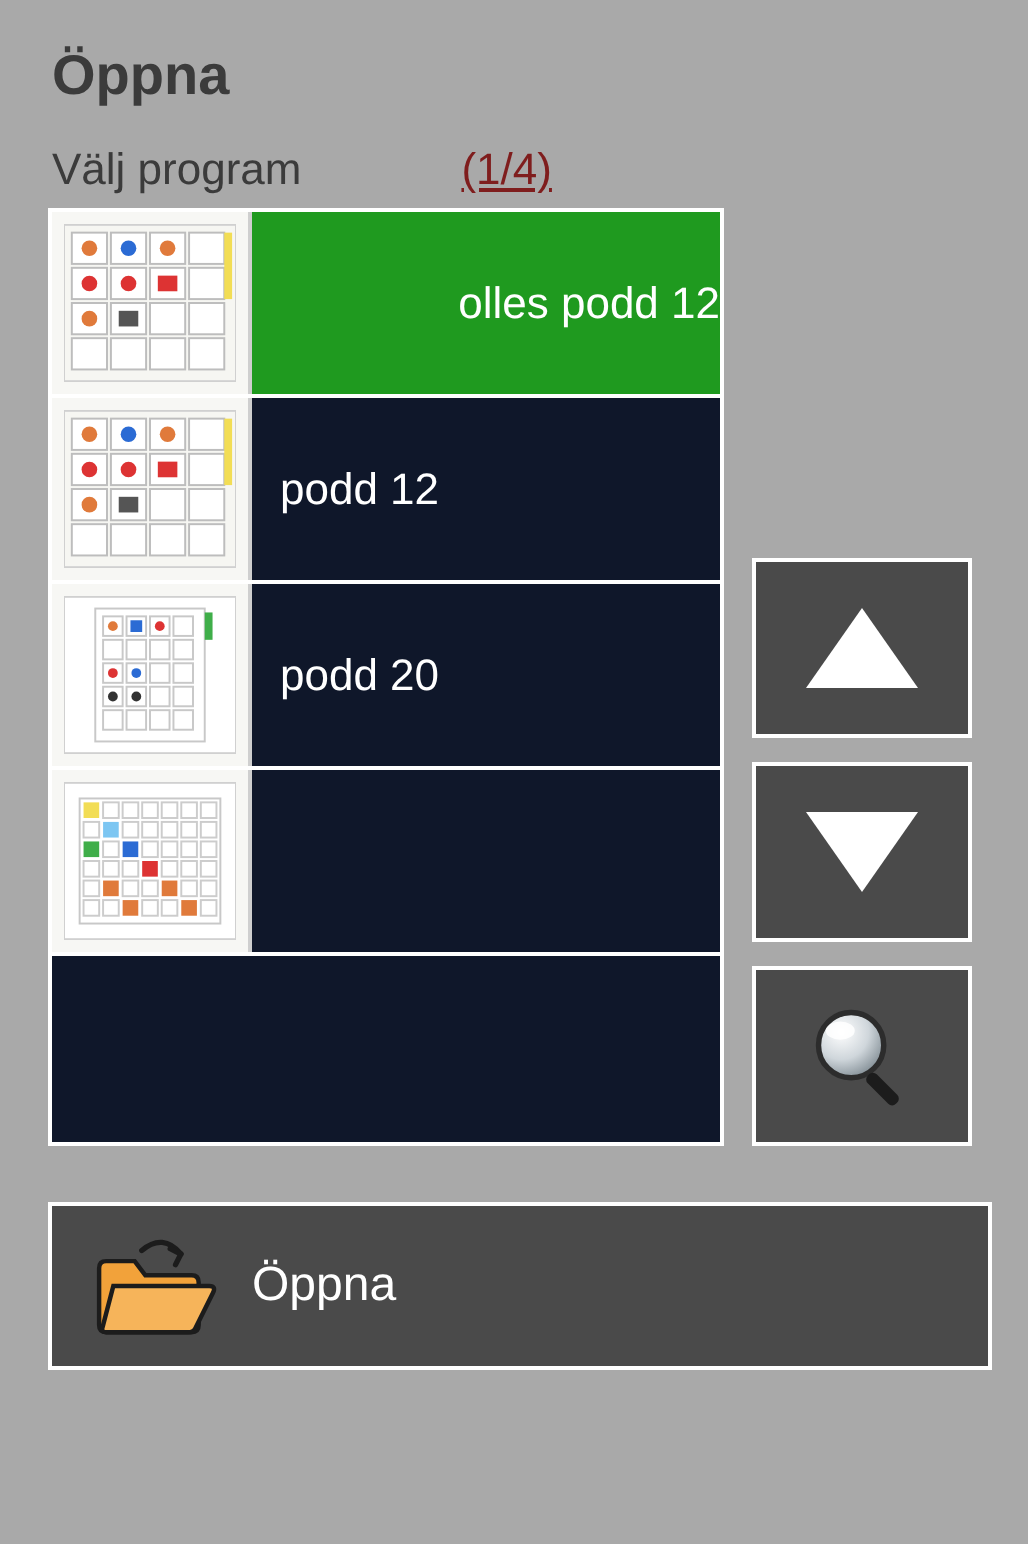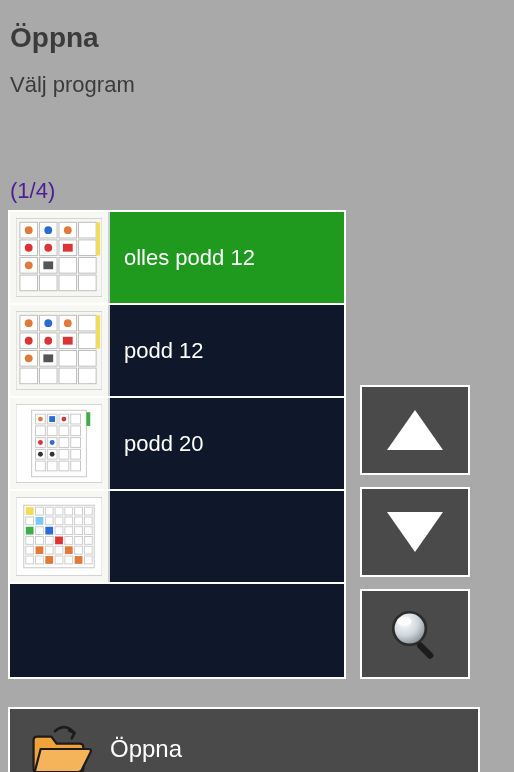--- a/index.html
+++ b/index.html
@@ -8,60 +8,59 @@
     padding: 0;
     background: #a9a9a9;
     font-family: Arial, Helvetica, sans-serif;
     width: 514px;
     height: 772px;
     overflow: hidden;
   }
   .window {
     width: 514px;
     height: 684px;
-    padding: 18px 20px 20px 8px;
+    padding: 18px 20px 20px 24px;
   }
   .title {
     font-size: 28px;
     font-weight: bold;
     color: #3b3b3b;
     margin: 4px 0 18px 2px;
   }
   .subhead {
     display: flex;
     align-items: baseline;
     gap: 80px;
     font-size: 22px;
     color: #3b3b3b;
     margin: 0 0 6px 2px;
-    flex-direction: column;
   }
   .subhead .label { font-weight: 400; }
-  .subhead .counter { color: #4c1d95; }
+  .subhead .counter { color: #7f1d1d; text-decoration: underline; }
   .body-row {
     display: flex;
     gap: 14px;
   }
   .list {
     width: 338px;
     border: 2px solid #ffffff;
     background: #4a4a4a;
     display: flex;
     flex-direction: column;
   }
   .row {
     display: flex;
     align-items: center;
     height: 93px;
     border-bottom: 2px solid #ffffff;
     background: #0f172a;
     cursor: pointer;
   }
   .row:last-child { border-bottom: none; }
-  .row.selected { background: #1f9a1f; }
+  .row.selected { background: #1f9a1f; text-align: right; }
   .row .thumb {
     width: 100px;
     height: 100%;
     background: #f7f7f4;
     border-right: 2px solid #cfcfcf;
     display: flex;
     align-items: center;
     justify-content: center;
     padding: 6px;
   }

